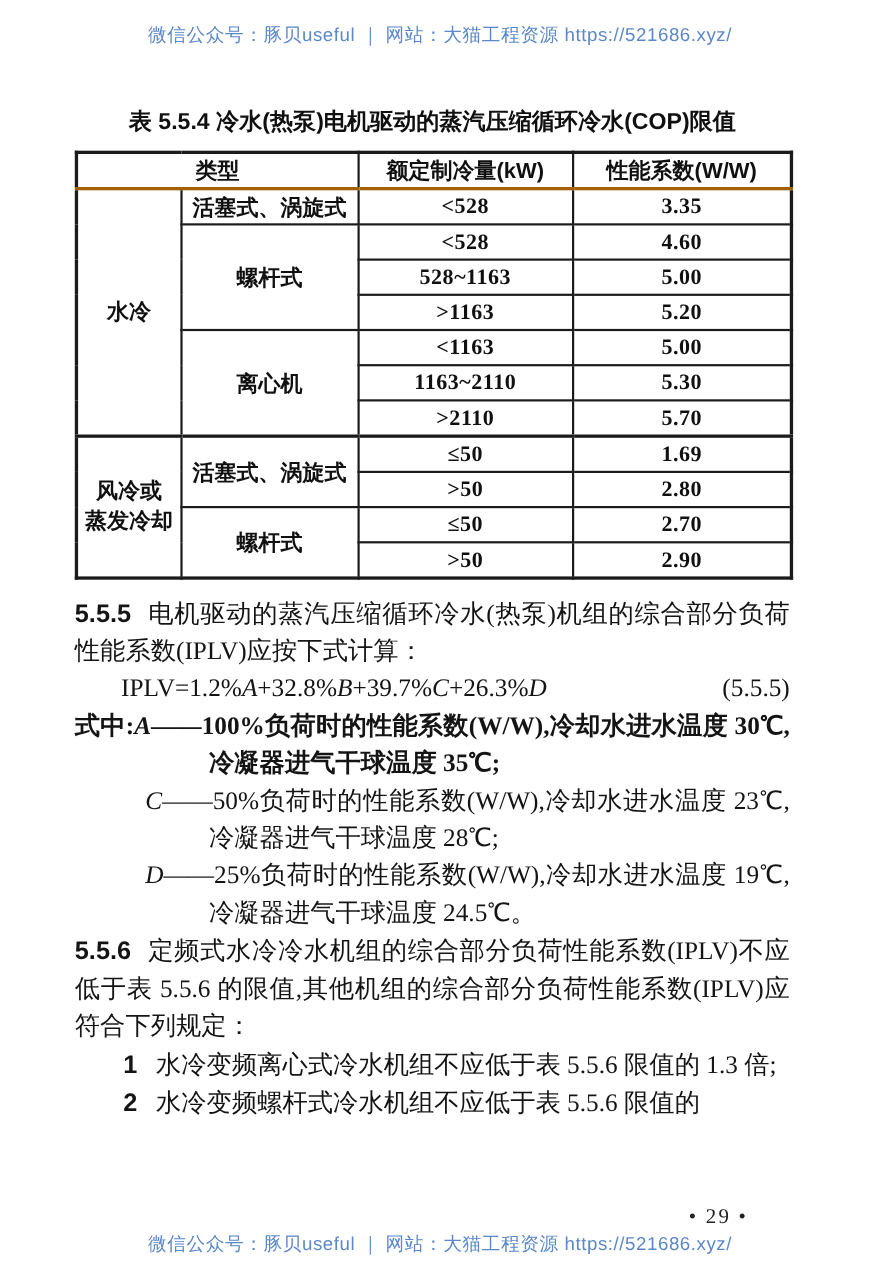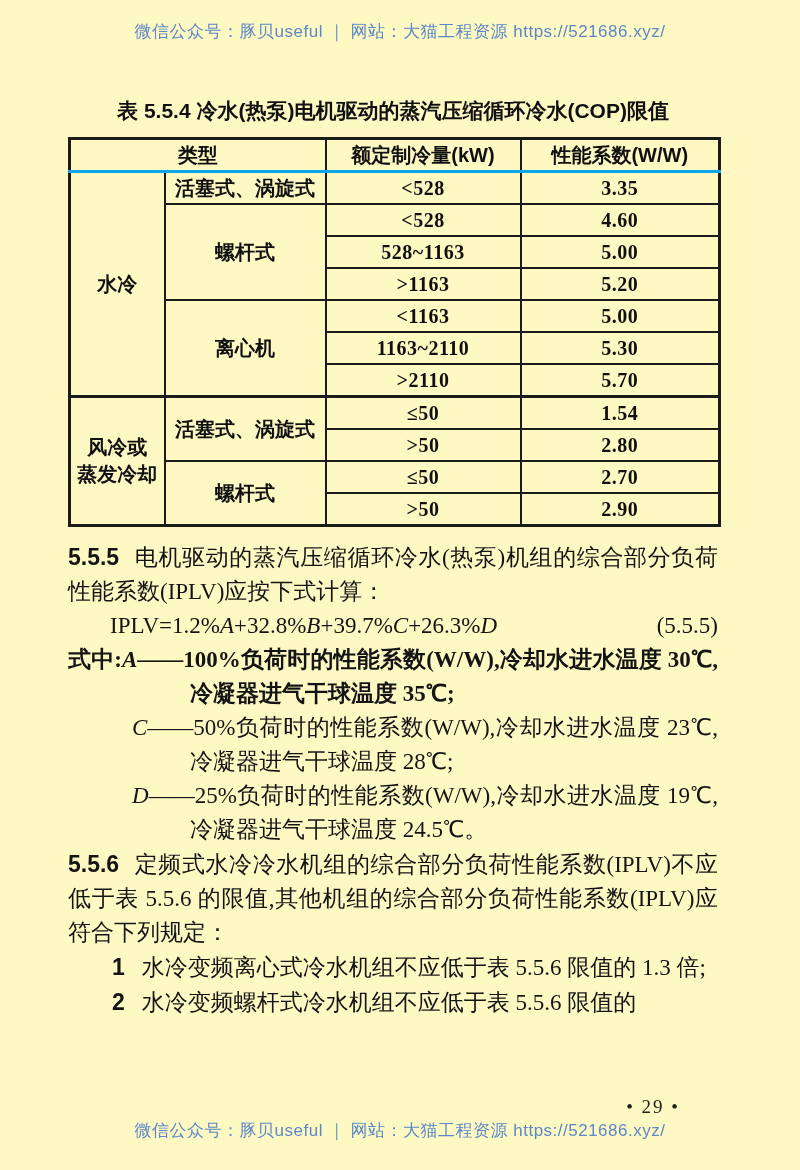--- a/index.html
+++ b/index.html
@@ -1,18 +1,18 @@
 <!DOCTYPE html>
 <html><head>
 <meta charset="utf-8">
 <style>
   html,body { margin:0; padding:0; background:#e8e8e8; }
   .page {
     position:relative; width:800px; height:1170px; margin:0 auto;
-    background:#fef9c3; overflow:hidden; color:#141414;
+    background:#ffffff; overflow:hidden; color:#141414;
     font-family:"Liberation Serif", serif;
   }
   .wm {
     position:absolute; left:0; right:0; text-align:center;
     color:#5b88c8; font-size:17px; letter-spacing:.5px;
     font-family:"Liberation Sans", sans-serif;
   }
   .wm-top { top:20px; }
   .wm-bottom { top:1119px; }
   .pagenum {
@@ -29,21 +29,21 @@
   table.cop {
     border-collapse:collapse; width:650px; table-layout:fixed;
     border:3px solid #1b1b1b;
   }
   table.cop th, table.cop td {
     border:2px solid #1b1b1b; text-align:center; vertical-align:middle;
     padding:0; color:#101010; height:30px; overflow:hidden;
   }
   table.cop th {
     font-family:"Liberation Sans", sans-serif; font-weight:bold;
-    font-size:20px; border-bottom:3px solid #0ea5e9;
+    font-size:20px; border-bottom:3px solid #a16207;
   }
   td.hd { font-family:"Liberation Sans", sans-serif; font-weight:bold; font-size:20px; }
   td.val { font-family:"Liberation Serif", serif; font-weight:bold; font-size:20px; letter-spacing:.5px; }
   tr.sep td { border-top:3px solid #1b1b1b; }
   .group-cell { white-space:pre-line; line-height:27px; }
 
   .body-text { margin-top:13px; font-size:23px; line-height:34px; text-align:justify; }
   .body-text p { margin:0; }
   .clause-num { font-family:"Liberation Sans", sans-serif; font-weight:bold; margin-right:15px; white-space:nowrap; }
   .formula-line { display:flex; text-align:left; }
@@ -111,21 +111,21 @@
         </tr>
         <tr>
           <td class="val">&gt;2110</td>
           <td class="val">5.70</td>
         </tr>
         <tr class="sep">
           <td class="hd group-cell" rowspan="4">风冷或
 蒸发冷却</td>
           <td class="hd" rowspan="2">活塞式、涡旋式</td>
           <td class="val">≤50</td>
-          <td class="val">1.54</td>
+          <td class="val">1.69</td>
         </tr>
         <tr>
           <td class="val">&gt;50</td>
           <td class="val">2.80</td>
         </tr>
         <tr>
           <td class="hd" rowspan="2">螺杆式</td>
           <td class="val">≤50</td>
           <td class="val">2.70</td>
         </tr>

